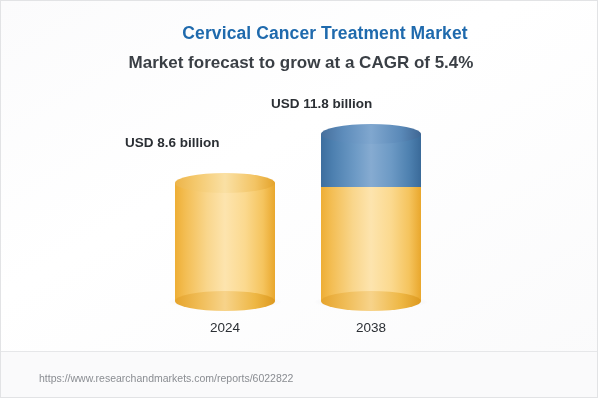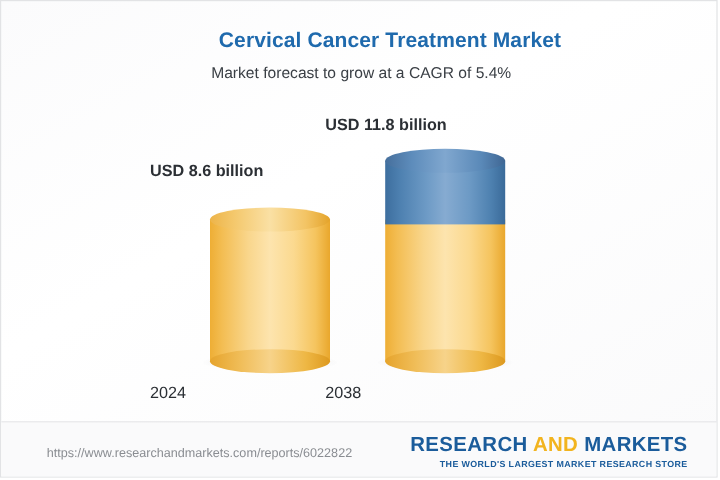--- a/index.html
+++ b/index.html
@@ -23,22 +23,23 @@
     position:absolute;top:22px;left:0;width:600px;
     text-align:center;
     font-size:17.5px;font-weight:bold;
     color:#1f6aad;
     letter-spacing:.1px;
     margin-left:24px;
   }
   #subtitle{
     position:absolute;top:52px;left:0;width:600px;
     text-align:center;
-    font-size:13px;
+    font-size:17px;
     color:#3a3f45;
+    font-weight:bold;
   }
 
   
   #plot{position:absolute;left:0;top:0;width:600px;height:350px;}
 
   .bar-group{position:absolute;}
 
   .val-label{
     position:absolute;
     width:200px;
@@ -97,21 +98,21 @@
   .shadow{
     position:absolute;
     width:112px;height:14px;
     left:-6px;
     border-radius:50%;
     background:radial-gradient(ellipse at center, rgba(140,140,145,.20) 0%, rgba(160,160,165,.07) 55%, rgba(255,255,255,0) 75%);
   }
 
   .cat-label{
     position:absolute;
-    width:200px;text-align:left;
+    width:200px;text-align:center;
     font-size:13.5px;
     color:#2b2f34;
   }
 
   
   #footer-rule{
     position:absolute;left:0;top:350px;width:598px;height:1px;
     background:#e6e7e9;
   }
   #footer{
@@ -192,18 +193,14 @@
       <div class="cat-label" style="left:270px;top:319px;">2038</div>
     </div>
 
   </div>
 
   <div id="footer"></div>
   <div id="footer-rule"></div>
 
   <div id="url">https://www.researchandmarkets.com/reports/6022822</div>
 
-  <div id="logo">
-    <div id="logo-main"><span>RESEARCH </span><span class="and">AND</span><span> MARKETS</span></div>
-    <div id="logo-sub">THE WORLD'S LARGEST MARKET RESEARCH STORE</div>
-  </div>
 
 </div>
 
 </body></html>

